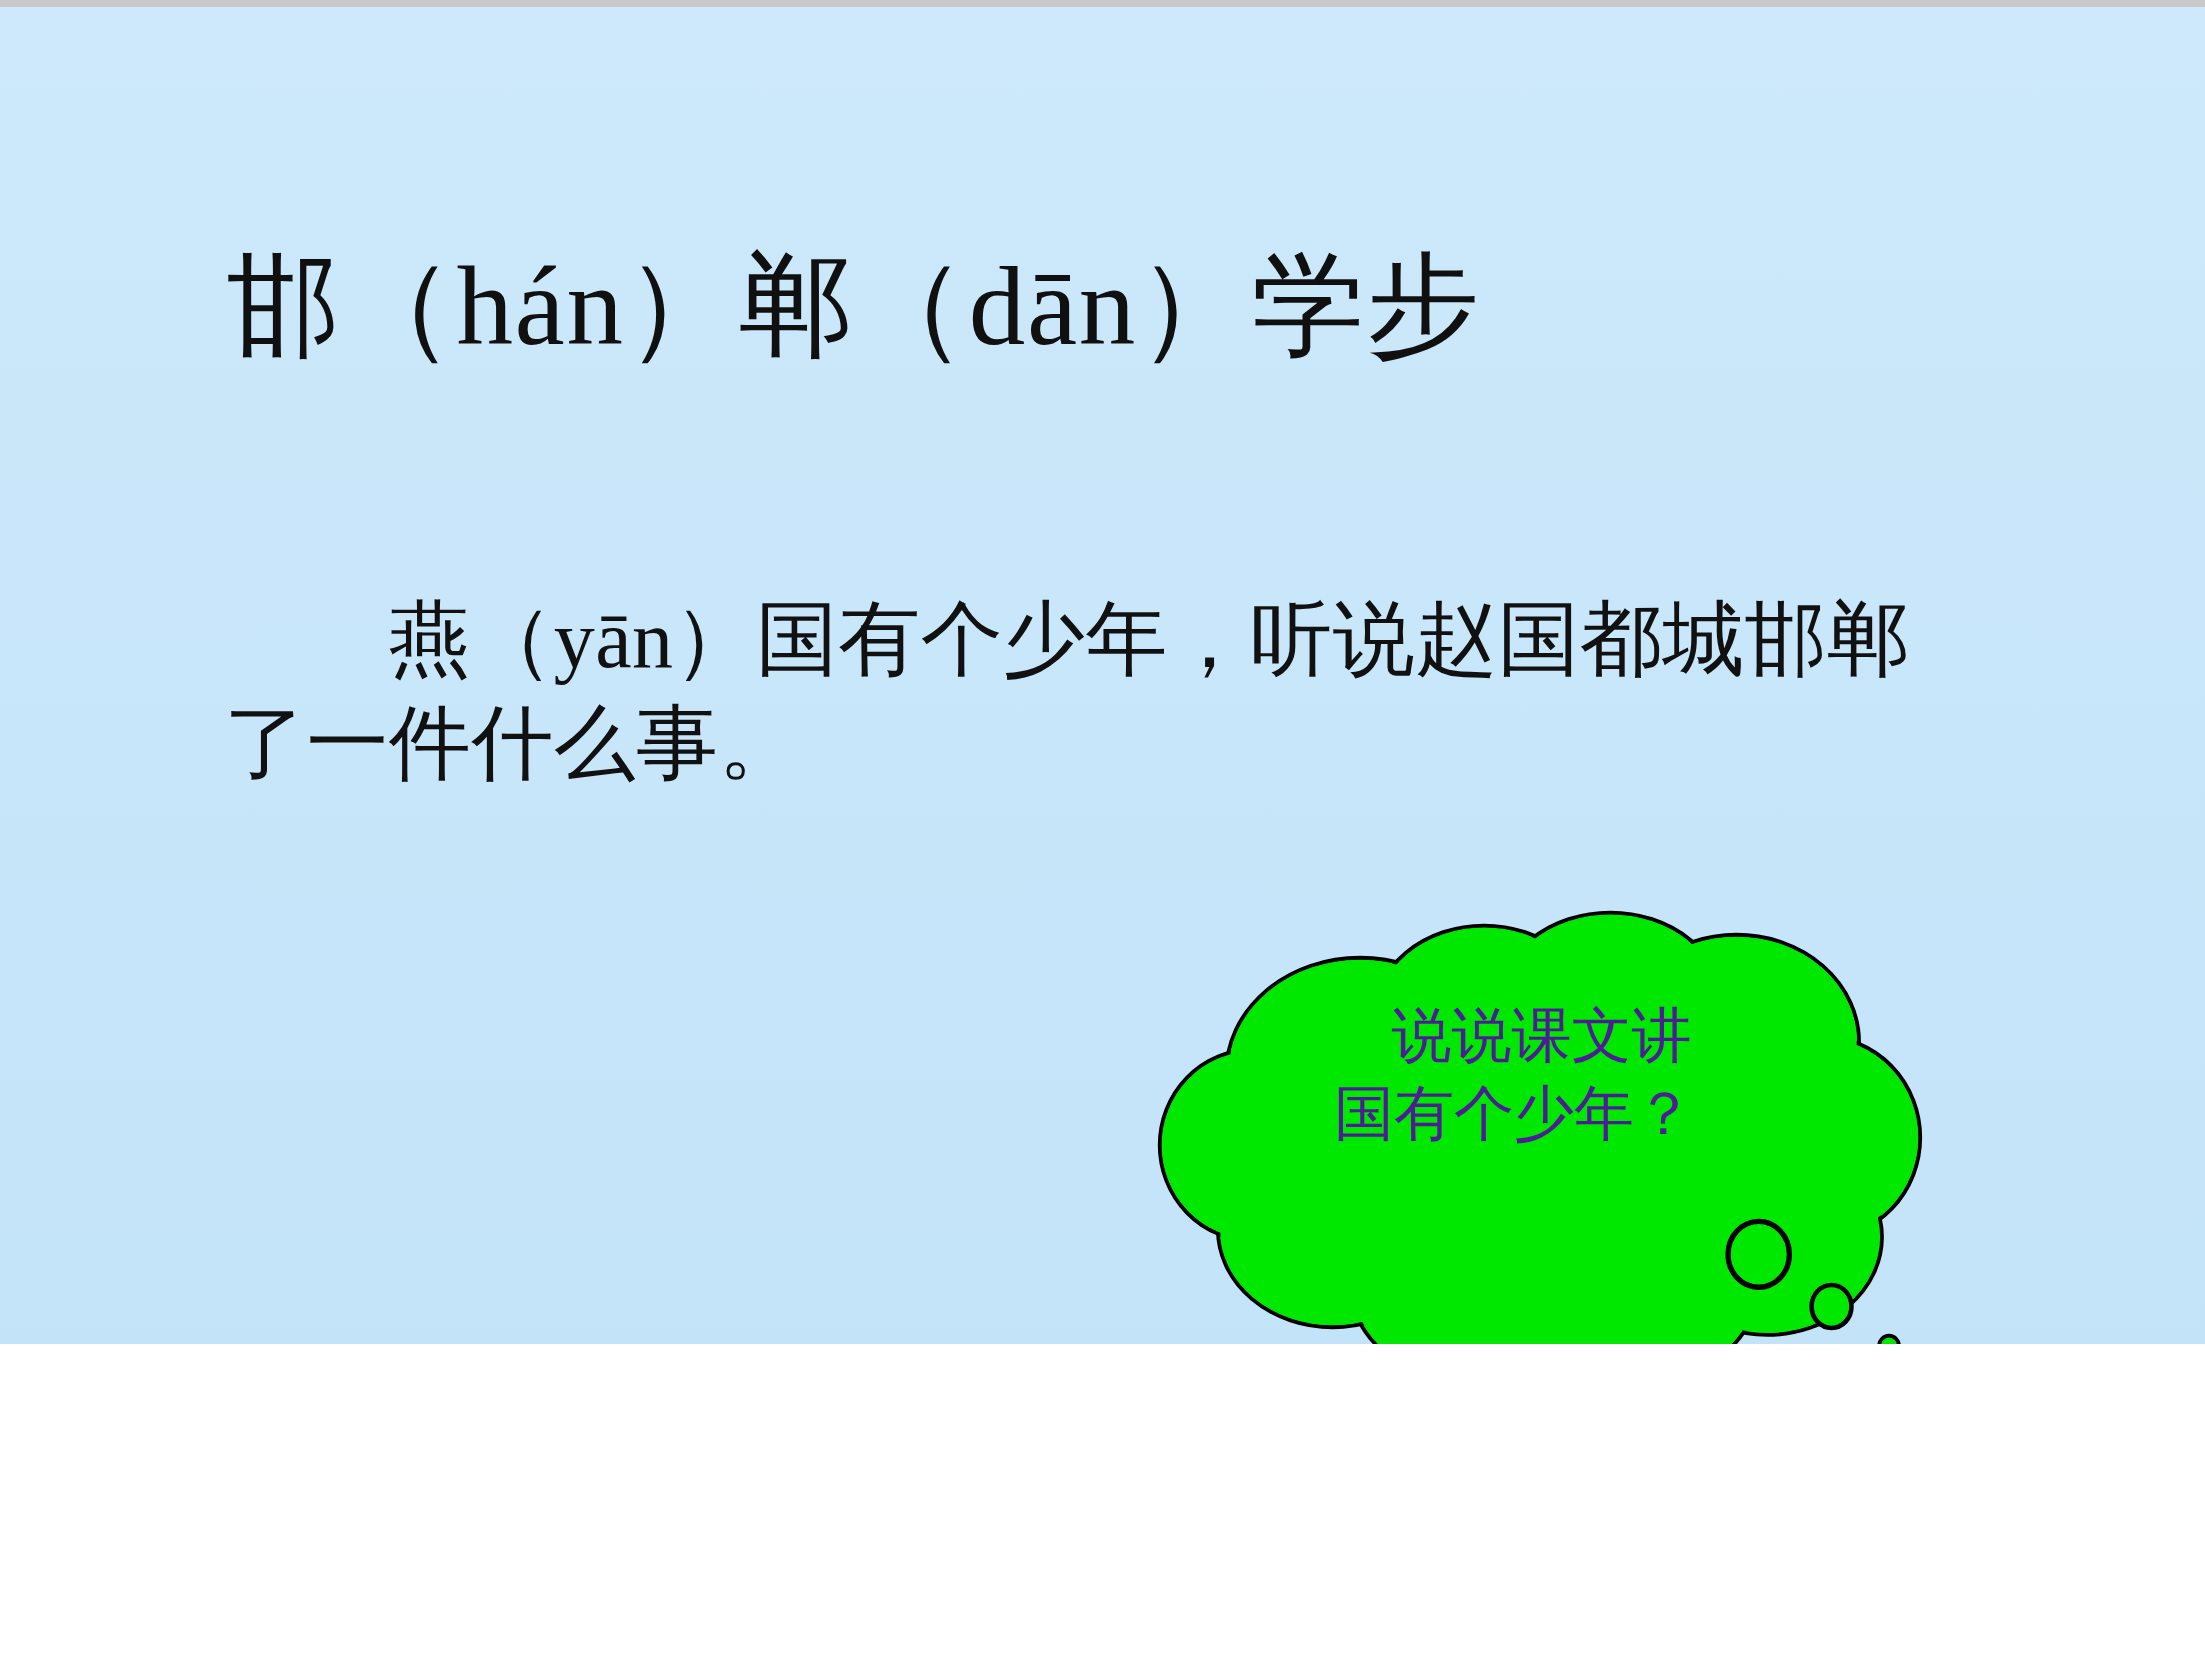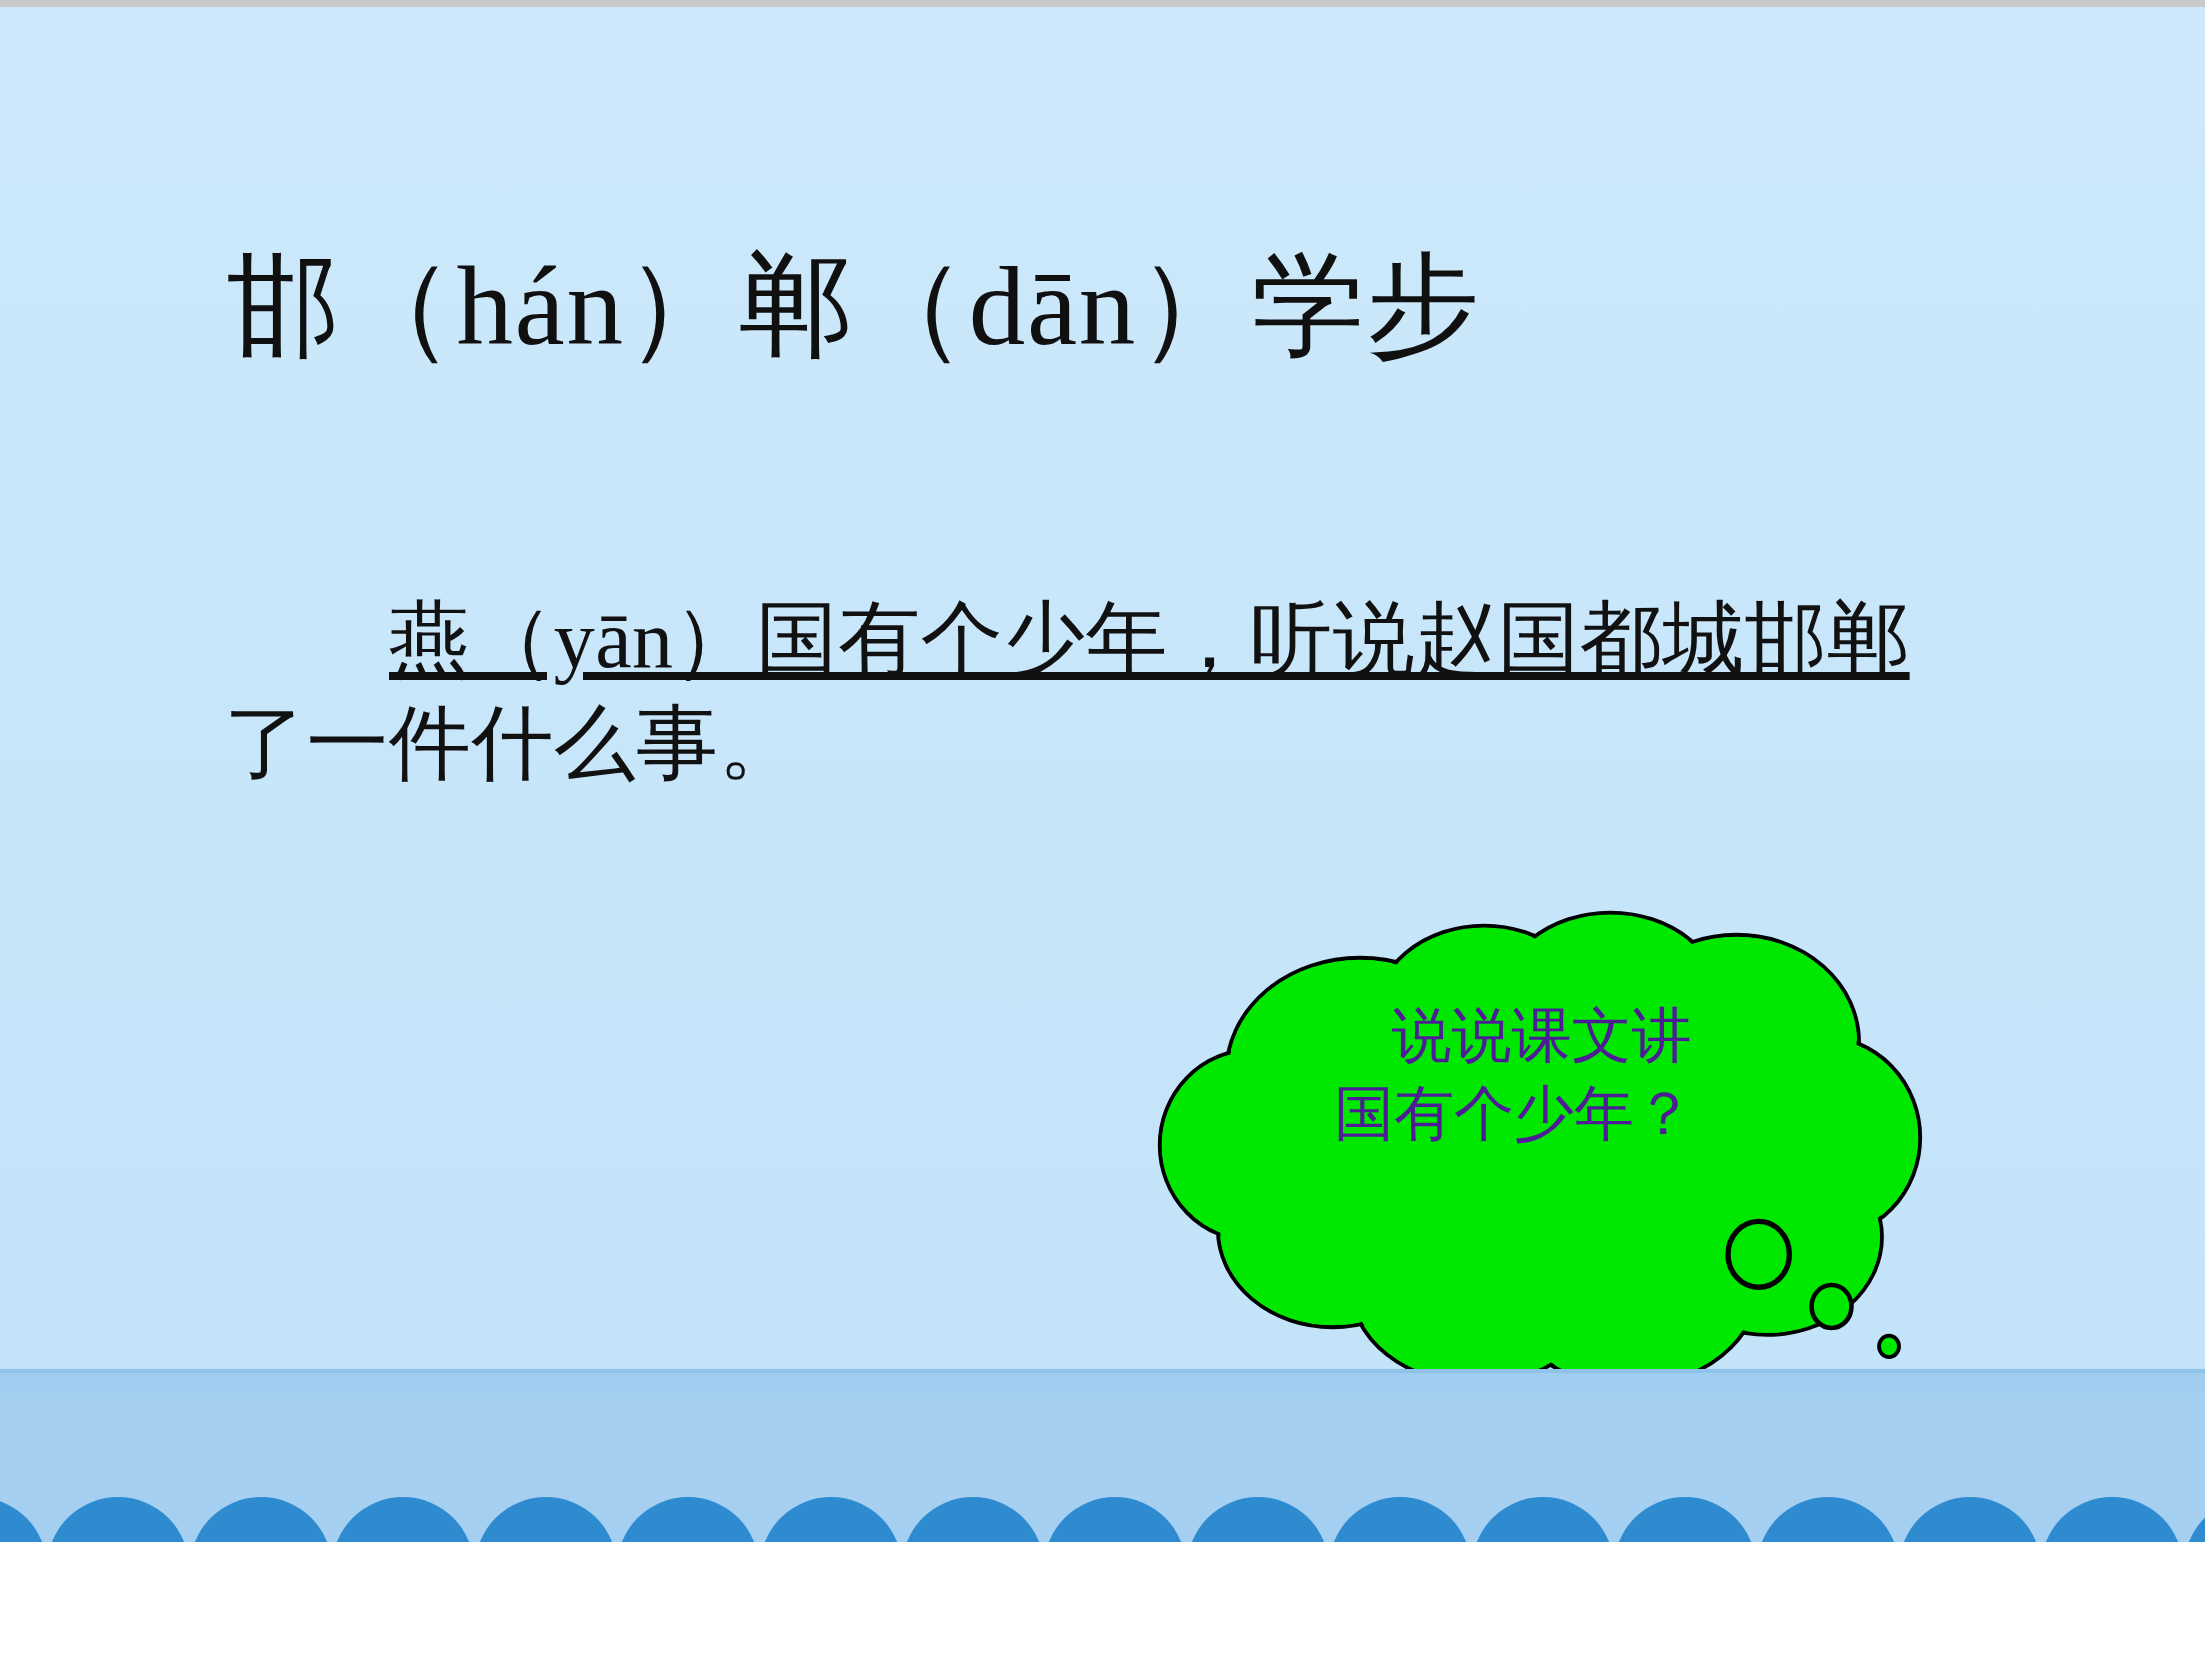--- a/index.html
+++ b/index.html
@@ -7,21 +7,21 @@
     padding: 0;
     background: #ffffff;
   }
   body {
     font-family: "Liberation Serif", "DejaVu Serif", serif;
   }
 
   #slide {
     position: relative;
     width: 2205px;
-    height: 1542px;
+    height: 1344px;
     overflow: hidden;
     background: #cbe8fb;
   }
 
   
   .top-strip {
     position: absolute;
     left: 0;
     top: 0;
     width: 2205px;
@@ -93,21 +93,21 @@
     position: absolute;
     left: 224px;
     top: 588px;
     width: 1753px;
     font-size: 82px;
     line-height: 1.27;
     color: #111111;
     letter-spacing: 0.005em;
   }
   .body-text .line { white-space: nowrap; display: block; }
-  .body-text .line.indent { text-indent: 165px; text-decoration: underline; }
+  .body-text .line.indent { text-indent: 165px; }
 
   
   .thought-cloud {
     position: absolute;
     left: 1155px;
     top: 908px;
     width: 773px;
     height: 482px;
   }
   .thought-cloud svg {

